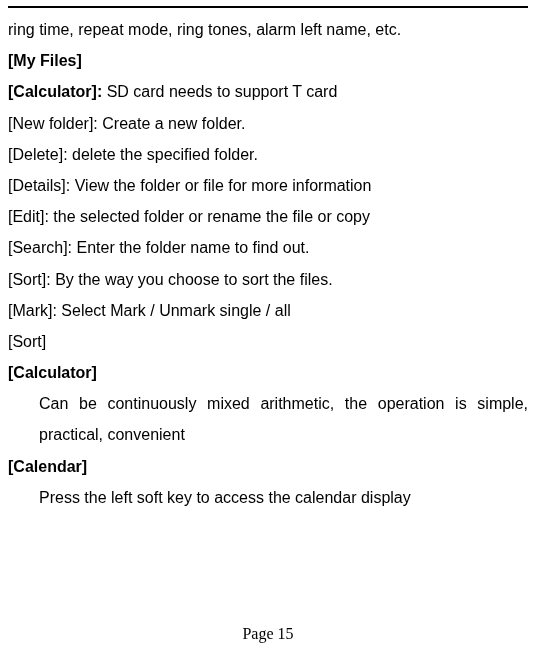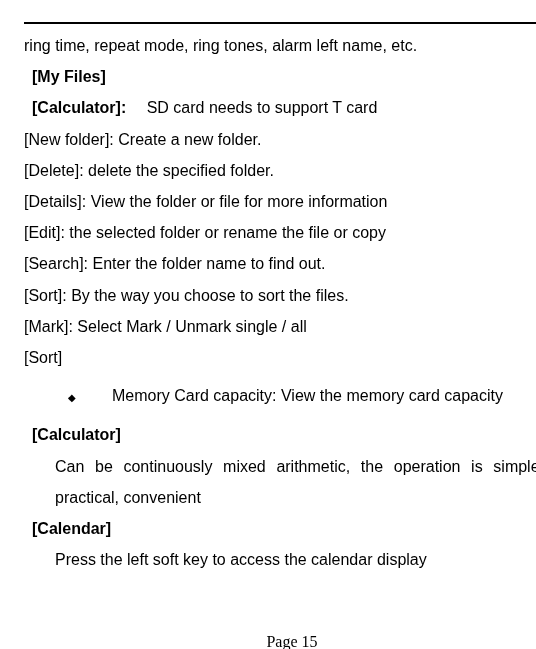--- a/index.html
+++ b/index.html
@@ -1,15 +1,15 @@
 <!DOCTYPE html>
 <html><head>
   <meta charset="utf-8">
   <style>
-    * { margin: 8px; padding: 0; box-sizing: border-box; }
+    * { margin: 0; padding: 0; box-sizing: border-box; }
     body {
       width: 536px;
       height: 649px;
       background: #fff;
       font-family: Arial, Helvetica, sans-serif;
       font-size: 16px;
       color: #000;
       padding: 6px 8px 0 8px;
       position: relative;
       overflow: hidden;
@@ -71,21 +71,20 @@
 <p class="para">[New folder]: Create a new folder.</p>
 <p class="para">[Delete]: delete the specified folder.</p>
 <p class="para">[Details]: View the folder or file for more information</p>
 <p class="para">[Edit]: the selected folder or rename the file or copy</p>
 <p class="para">[Search]: Enter the folder name to find out.</p>
 <p class="para">[Sort]: By the way you choose to sort the files.</p>
 <p class="para">[Mark]: Select Mark / Unmark single / all</p>
 <p class="para">[Sort]</p>
 
 <ul class="bullet-list">
-  <li>Memory Card capacity: View the memory card capacity</li>
 </ul>
 
 <p class="para"><b>[Calculator]</b></p>
 <p class="para justify">Can be continuously mixed arithmetic, the operation is simple, practical, convenient</p>
 
 <p class="para"><b>[Calendar]</b></p>
 <p class="para justify">Press the left soft key to access the calendar display</p>
 
 <div class="footer">Page 15</div>
 

